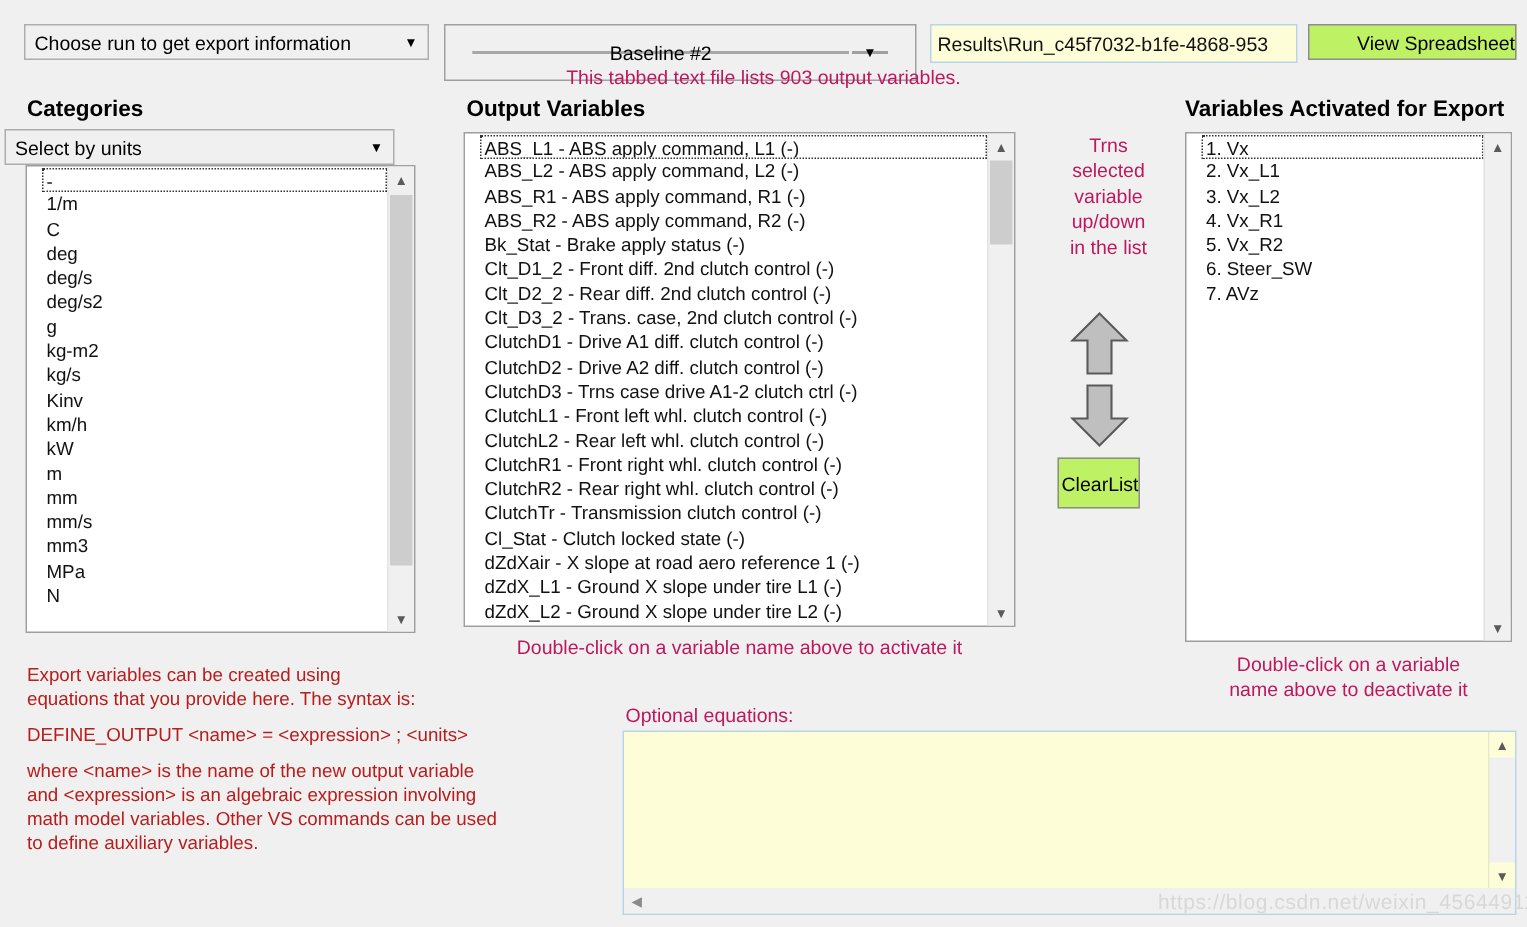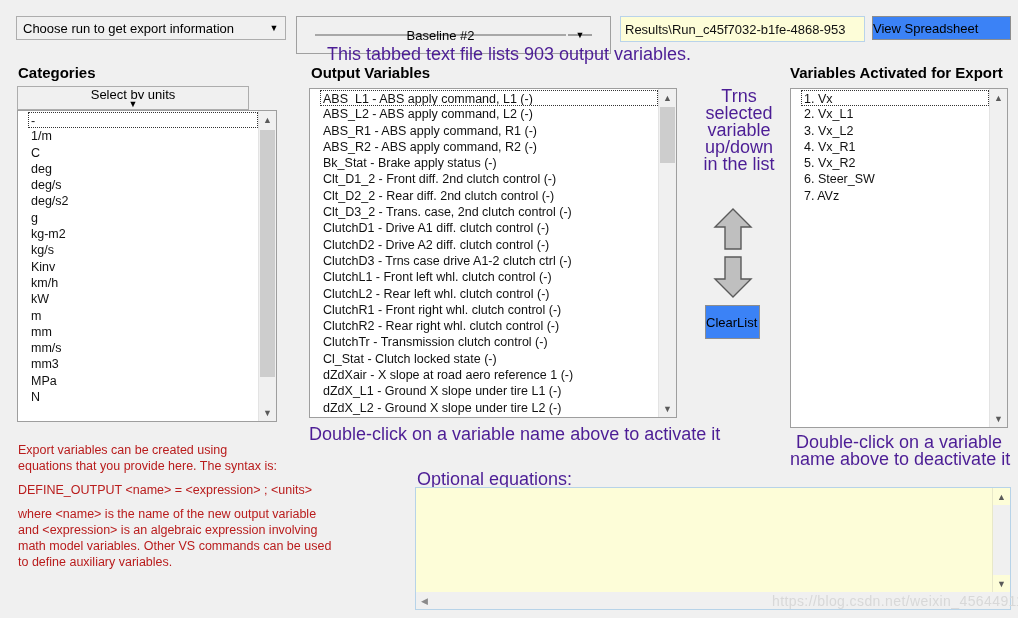--- a/index.html
+++ b/index.html
@@ -82,28 +82,29 @@
     align-items: center;
     padding: 12px 4px;
     font-size: 13px;
     height: 24px;
     white-space: nowrap;
     overflow: hidden;
   }
 
   .btn {
     box-sizing: border-box;
-    background: #3b82f6;
+    background: #bef264;
     border: 1px solid #8d8d8d;
     display: flex;
     align-items: center;
-    justify-content: flex-start;
+    justify-content: flex-end;
     font-size: 13px;
     color: #000;
     cursor: default;
+    padding-left: 15px;
   }
 
   
   .listbox {
     box-sizing: border-box;
     background: #ffffff;
     border: 1px solid #9e9e9e;
     display: flex;
     overflow: hidden;
   }
@@ -174,22 +175,22 @@
   .hsb .arrow.right { right: 0; }
 
   
   .heading {
     font-size: 15px;
     font-weight: bold;
     color: #000;
     white-space: nowrap;
   }
   .stat {
-    font-size: 18px;
-    color: #4c1d95;
+    font-size: 13px;
+    color: #be185d;
     white-space: nowrap;
   }
   .stat-center { text-align: center; }
   .help-block {
     font-size: 12.5px;
     line-height: 16px;
     color: #b91c1c;
   }
   .help-block .sp { display: block; height: 8px; }
 
@@ -249,21 +250,21 @@
 </div>
 
 <div class="abs btn" style="left:872px; top:16px; width:139px; height:24px;">
   <span>View Spreadsheet</span>
 </div>
 
 <div class="abs stat" style="left:0; top:44px; width:1018px; text-align:center;">This tabbed text file lists 903 output variables.</div>
 
 <div class="abs heading" style="left:18px; top:64px;">Categories</div>
 
-<div class="abs combo" style="left:17px; top:86px; width:232px;flex-direction:column;">
+<div class="abs combo" style="left:3px; top:86px; width:260px;">
   <span class="combo-text">Select by units</span>
   <span class="combo-arrow">▼</span>
 </div>
 
 <div class="abs listbox" style="left:17px; top:110px; width:260px; height:312px;">
   <div class="items">
       <div class="item focused">-</div>
       <div class="item">1/m</div>
       <div class="item">C</div>
       <div class="item">deg</div>

